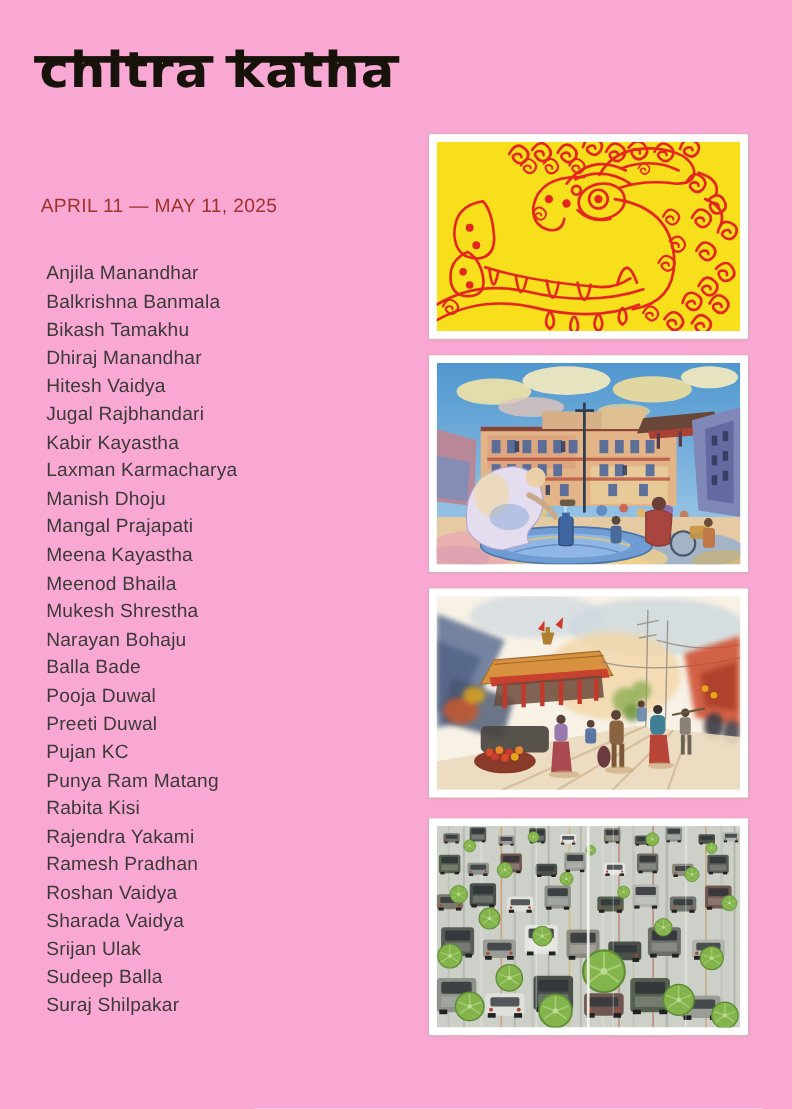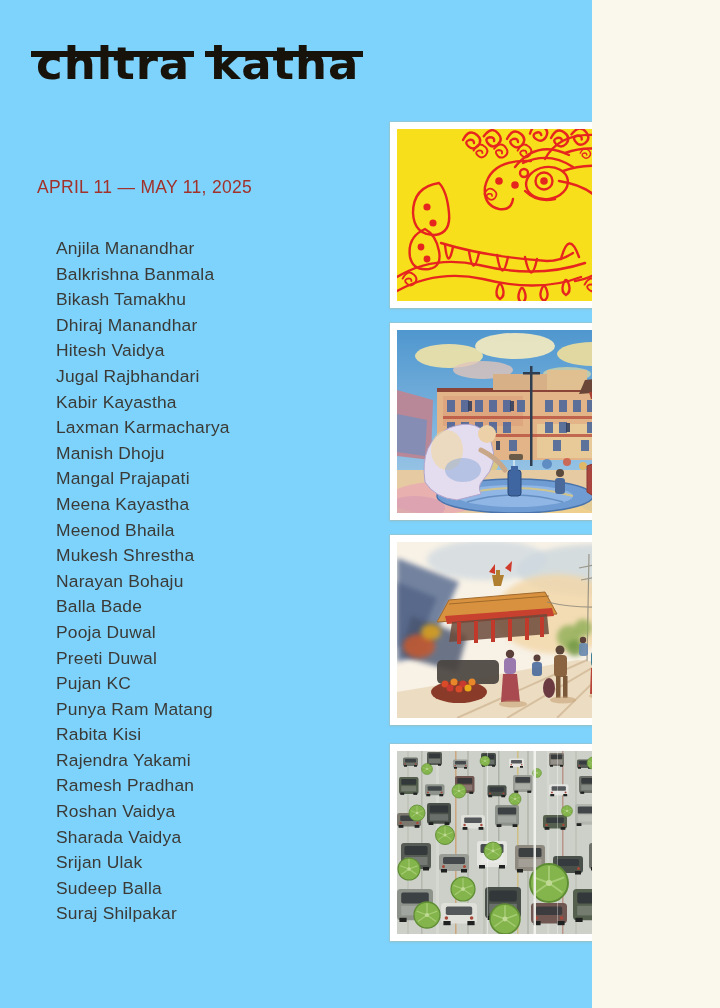--- a/index.html
+++ b/index.html
@@ -1,17 +1,17 @@
 <!DOCTYPE html>
 <html><head>
 <meta charset="utf-8">
 <style>
   html,body{margin:0;padding:0;background:#FAF7ED;}
   .poster{
-    position:relative;width:592px;height:1008px;background:#7dd3fc;
+    position:relative;width:720px;height:1008px;background:#f9a8d4;
     font-family:"Liberation Sans",sans-serif;overflow:hidden;
   }
   
   .logo{position:absolute;left:36px;top:38px;white-space:nowrap;color:#17130B;}
   .logo-word{
     position:relative;display:inline-block;
     font-family:"DejaVu Sans",sans-serif;font-weight:700;font-size:45px;
     letter-spacing:1px;line-height:1.15;
   }
   .logo-word::before{
@@ -24,21 +24,21 @@
     position:absolute;left:37px;top:110px;width:332px;
     font-size:19.5px;line-height:24px;letter-spacing:.4px;
     color:#A1322B;font-weight:400;
   }
   .dates{
     position:absolute;left:37px;top:177px;
     font-size:17.5px;letter-spacing:.3px;color:#A1322B;font-weight:400;
   }
   
   .artist-list{
-    position:absolute;left:56px;top:236px;margin:0;padding:0;list-style:none;
+    position:absolute;left:42px;top:236px;margin:0;padding:0;list-style:none;
     font-size:17.4px;line-height:25.6px;color:#3B3A36;letter-spacing:.2px;
     font-weight:400;
   }
   
   .artwork-frame{
     position:absolute;left:390px;width:276px;background:#FFFFFF;padding:7px;
     box-shadow:0 0 0 1px rgba(190,180,150,.28),0 1px 3px rgba(170,160,130,.3);
   }
   .artwork-frame svg{display:block;}
   .frame-1{top:122px;}

